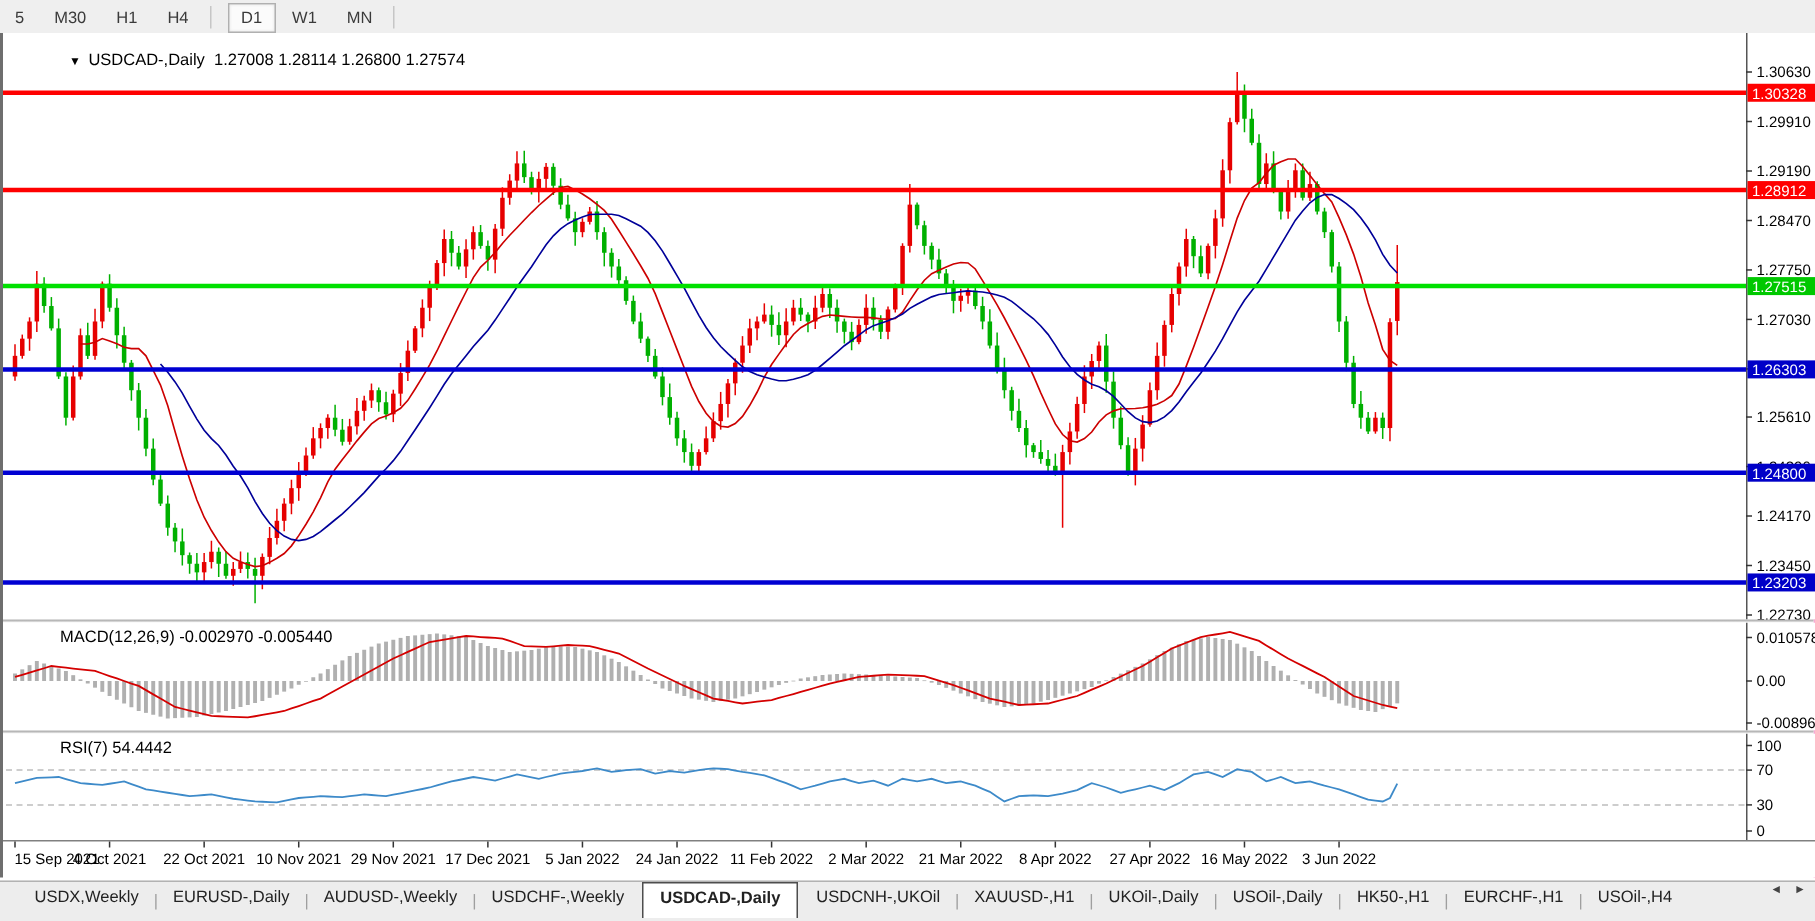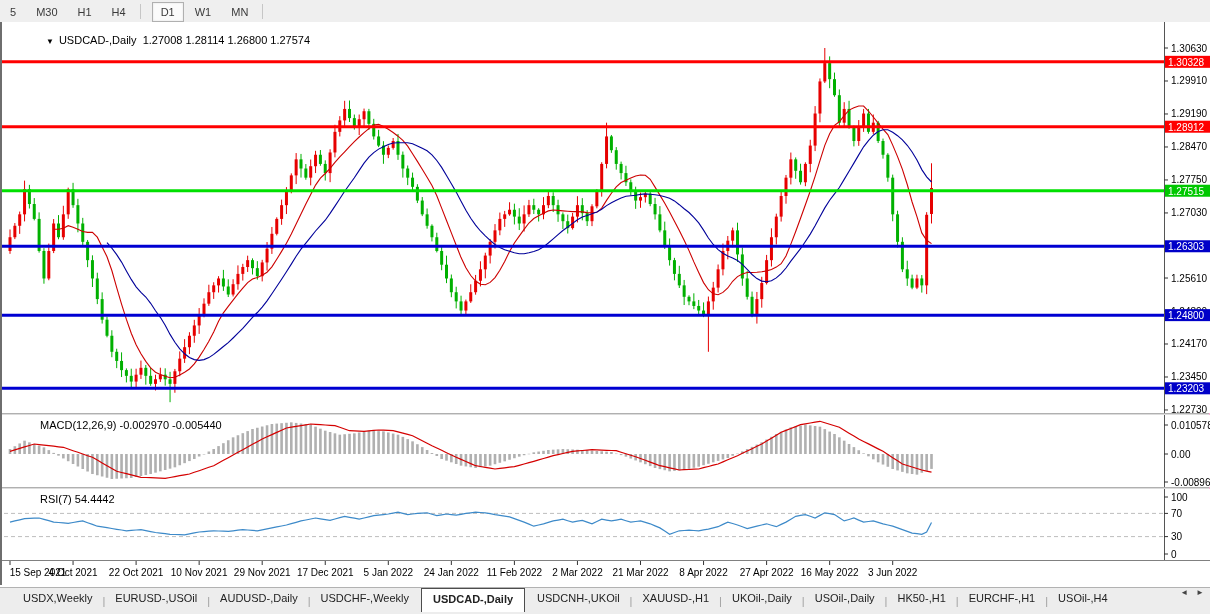--- a/index.html
+++ b/index.html
@@ -747,23 +747,23 @@
     <div class="overlay-label" id="chart-title">
       <span class="tri">▼</span><span>USDCAD-,Daily</span>&nbsp;&nbsp;<span>1.27008 1.28114 1.26800 1.27574</span>
     </div>
     <div class="overlay-label" id="macd-label">MACD(12,26,9) -0.002970 -0.005440</div>
     <div class="overlay-label" id="rsi-label">RSI(7) 54.4442</div>
   </div>
 
   <div class="tabbar">
       <div class="tab">USDX,Weekly</div>
       <span class="tab-sep">|</span>
-      <div class="tab">EURUSD-,USOil</div>
-      <span class="tab-sep">|</span>
-      <div class="tab">AUDUSD-,Daily</div>
+      <div class="tab">EURUSD-,Daily</div>
+      <span class="tab-sep">|</span>
+      <div class="tab">AUDUSD-,Weekly</div>
       <span class="tab-sep">|</span>
       <div class="tab">USDCHF-,Weekly</div>
       <div class="tab active">USDCAD-,Daily</div>
       <div class="tab">USDCNH-,UKOil</div>
       <span class="tab-sep">|</span>
       <div class="tab">XAUUSD-,H1</div>
       <span class="tab-sep">|</span>
       <div class="tab">UKOil-,Daily</div>
       <span class="tab-sep">|</span>
       <div class="tab">USOil-,Daily</div>

